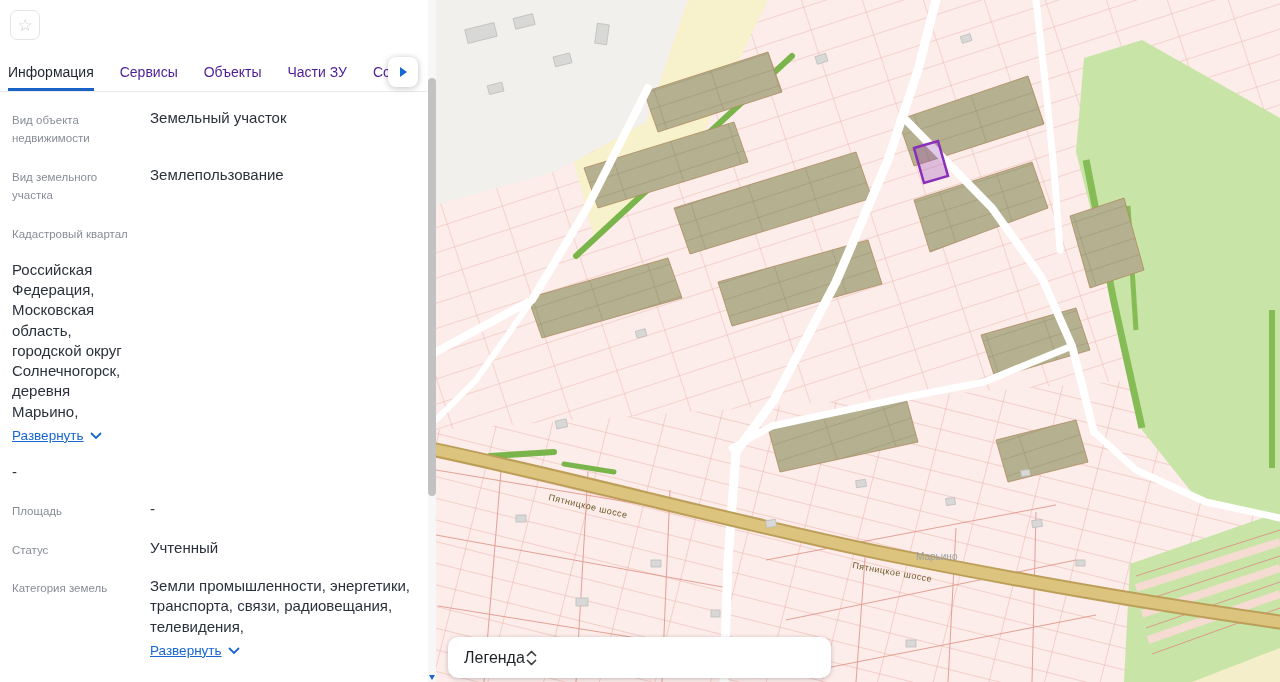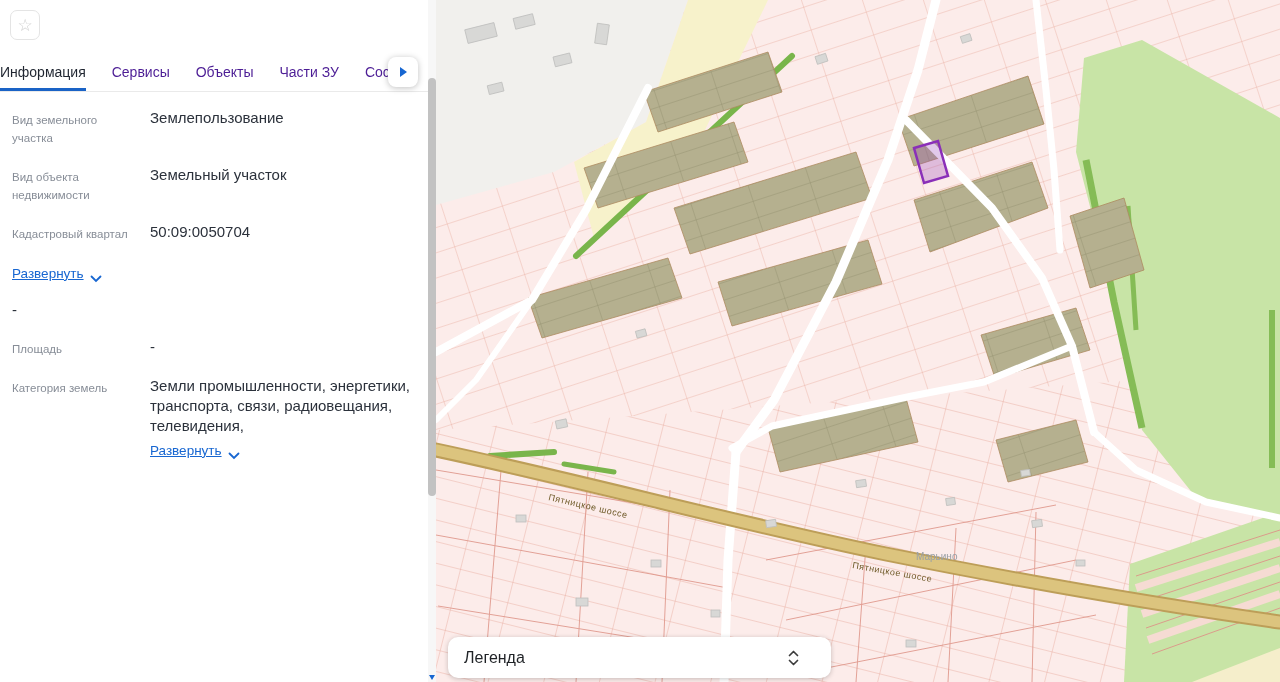--- a/index.html
+++ b/index.html
@@ -7,53 +7,53 @@
     font-family:"Liberation Sans", sans-serif; background:#fff; }
 
   
   .panel { position:absolute; left:0; top:0; width:428px; height:682px; background:#fff; }
 
   .star-btn { position:absolute; left:10px; top:10px; width:30px; height:30px;
     border:1px solid #e4e4e4; border-radius:7px; background:#fff; color:#cfcfcf;
     font-size:17px; display:flex; align-items:center; justify-content:center; cursor:pointer; }
 
   .tab-bar { position:absolute; left:0; top:56px; width:428px; height:36px;
-    display:flex; gap:26px; padding:0 0 0 0; border-bottom:1px solid #eaeaea;
+    display:flex; gap:26px; padding:0 0 0 8px; border-bottom:1px solid #eaeaea;
     white-space:nowrap; overflow:hidden; }
   .tab { display:flex; align-items:center; height:100%; font-size:14px; color:#4c1d95;
     border-bottom:3px solid transparent; cursor:pointer; flex:0 0 auto; }
   .tab.active { color:#1f2530; border-bottom-color:#1a63c6; }
 
   .tab-scroll-btn { position:absolute; top:57px; right:10px; width:30px; height:30px;
     border:none; border-radius:8px; background:#fff; box-shadow:0 1px 6px rgba(0,0,0,.25);
     display:flex; align-items:center; justify-content:center; cursor:pointer; z-index:5; }
   .tab-scroll-btn .tri { width:0; height:0; border-top:5px solid transparent;
     border-bottom:5px solid transparent; border-left:7px solid #1766d1; }
 
   .field-list { position:absolute; left:12px; top:108px; width:404px; }
   .row { display:grid; grid-template-columns:128px 1fr; column-gap:10px; margin-bottom:17px; }
   .lbl { font-size:11.5px; color:#878d97; line-height:1.6; padding-top:3px; }
   .val { font-size:15px; color:#2b313b; line-height:1.35; }
-  .expand { display:inline-flex; align-items:flex-end; gap:6px; margin-top:5px;
+  .expand { display:inline-flex; align-items:center; gap:6px; margin-top:5px;
     color:#1766d1; font-size:13.5px; text-decoration:underline; cursor:pointer; }
 
   
   .vscroll { position:absolute; left:428px; top:0; width:8px; height:682px; background:#f7f7f7; }
   .vthumb { position:absolute; left:0; top:78px; width:8px; height:418px;
     background:#c2c2c2; border-radius:4px; cursor:pointer; }
   .scroll-down { position:absolute; left:0; bottom:2px; width:0; height:0; margin-left:1px;
     border-left:3px solid transparent; border-right:3px solid transparent;
     border-top:5px solid #1766d1; }
 
   
   .map { position:absolute; left:436px; top:0; width:844px; height:682px;
     overflow:hidden; background:#fcecea; cursor:grab; }
   .legend { position:absolute; left:12px; top:637px; width:383px; height:41px;
     background:#fff; border-radius:10px; box-shadow:0 1px 5px rgba(0,0,0,.22);
-    display:flex; align-items:center; justify-content:space-between;
+    display:flex; align-items:center; justify-content:flex-start;
     padding:0 31px 0 16px; cursor:pointer; }
   .legend-label { font-size:16px; color:#1f2226; }
 </style>
 </head>
 <body>
 
 <div class="panel">
   <button class="star-btn">
     <span>☆</span>
   </button>
@@ -65,54 +65,57 @@
       <div class="tab">Части ЗУ</div>
       <div class="tab">Соста</div>
     </div>
 
   <button class="tab-scroll-btn">
     <span class="tri"></span>
   </button>
 
   <div class="field-list">
       <div class="row">
+        <div class="lbl">Вид объекта недвижимости</div>
+        <div class="val">
+          <div>Земельный участок</div>
+        </div>
+      </div>
+      <div class="row">
         <div class="lbl">Вид земельного участка</div>
         <div class="val">
           <div>Землепользование</div>
         </div>
       </div>
       <div class="row">
-        <div class="lbl">Вид объекта недвижимости</div>
-        <div class="val">
-          <div>Земельный участок</div>
-        </div>
-      </div>
-      <div class="row">
         <div class="lbl">Кадастровый квартал</div>
-        <div class="val">
-          <div>50:09:0050704</div>
-        </div>
-      </div>
-      <div class="row">
-        <div class="val"><a class="expand">
+      </div>
+      <div class="row">
+        <div class="val"><div>Российская Федерация, Московская область, городской округ Солнечногорск, деревня Марьино,</div><a class="expand">
             <span>Развернуть</span>
             <svg width="12" height="8" viewBox="0 0 12 8">
               <path d="M1.5 1.5L6 6l4.5-4.5" fill="none" stroke="#1766d1" stroke-width="1.8" stroke-linecap="round"></path>
             </svg>
           </a></div>
       </div>
       <div class="row">
         <div class="val">
           <div>-</div>
         </div>
       </div>
       <div class="row">
         <div class="lbl">Площадь</div>
         <div class="val">
           <div>-</div>
+        </div>
+      </div>
+      <div class="row">
+        <div class="lbl">Статус</div>
+        <div class="val">
+          <div>Учтенный</div>
         </div>
       </div>
       <div class="row">
         <div class="lbl">Категория земель</div>
         <div class="val"><div>Земли промышленности, энергетики, транспорта, связи, радиовещания, телевидения,</div><a class="expand">
             <span>Развернуть</span>
             <svg width="12" height="8" viewBox="0 0 12 8">
               <path d="M1.5 1.5L6 6l4.5-4.5" fill="none" stroke="#1766d1" stroke-width="1.8" stroke-linecap="round"></path>
             </svg>
           </a></div>

